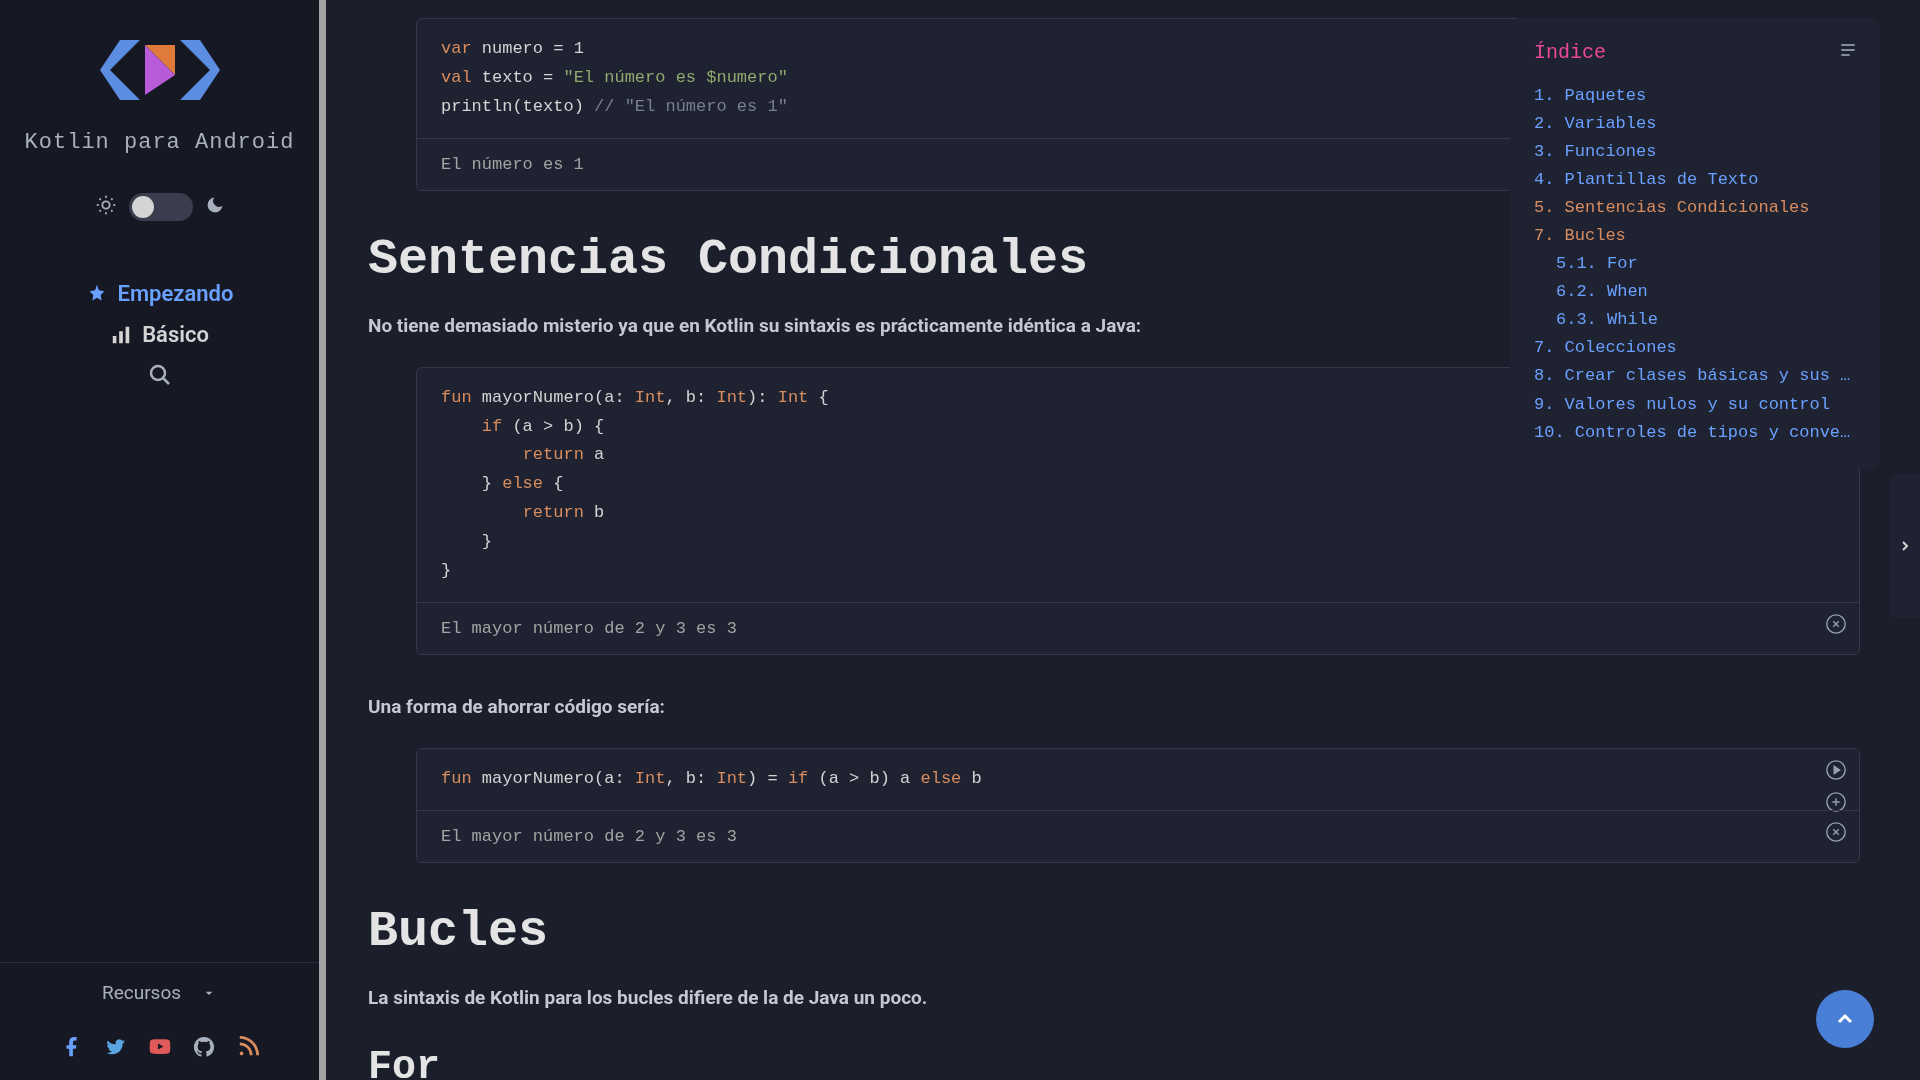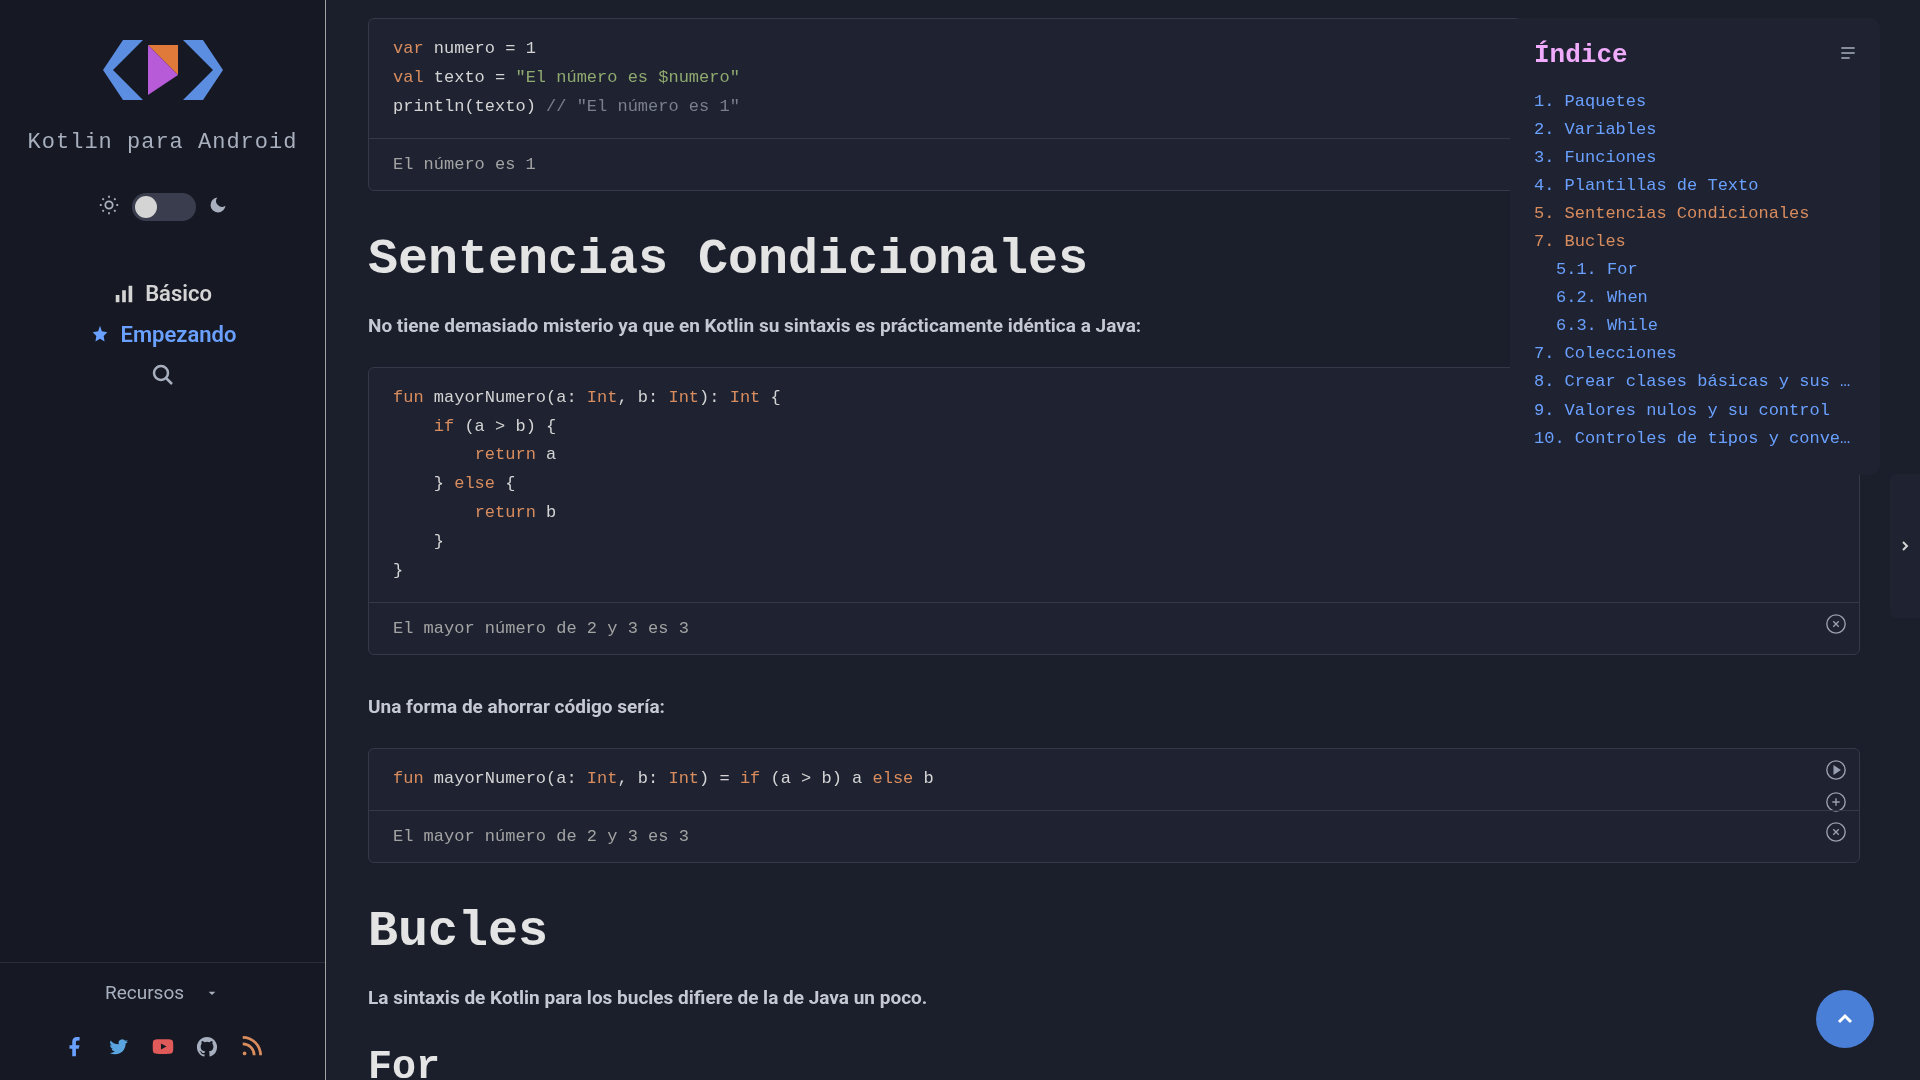--- a/index.html
+++ b/index.html
@@ -10,21 +10,21 @@
   width: 1920px;
   height: 1080px;
   overflow: hidden;
   display: flex;
 }
 .sidebar {
   width: 326px;
   background: #161823;
   display: flex;
   flex-direction: column;
-  border-right: 1px solid #a3a3a3;
+  border-right: 7px solid #a3a3a3;
   flex-shrink: 0;
 }
 .logo-area { padding: 30px 0 10px; text-align: center; }
 .logo { width: 120px; height: 80px; margin: 0 auto 20px; position: relative; }
 .logo svg { width: 100%; height: 100%; }
 .site-title {
   font-family: "Courier New", monospace;
   font-size: 22px;
   color: #a8b0bf;
   letter-spacing: 1px;
@@ -95,20 +95,21 @@
   padding: 18px 60px 0 42px;
   overflow: hidden;
   position: relative;
 }
 .code-block {
   background: #1f2331;
   border: 1px solid #343849;
   border-radius: 6px;
   margin-bottom: 40px;
   position: relative;
+  margin-left: 48px;
 }
 .code-header {
   padding: 16px 24px;
   font-family: "Courier New", monospace;
   font-size: 17px;
   line-height: 1.7;
 }
 .code-output {
   border-top: 1px solid #343849;
   padding: 16px 24px;
@@ -163,23 +164,23 @@
   padding: 22px 22px 22px 24px;
 }
 .toc-title-row {
   display: flex;
   justify-content: space-between;
   align-items: center;
   margin-bottom: 18px;
 }
 .toc-title {
   font-family: "Courier New", monospace;
-  font-size: 26px;
-  font-weight: bold;
-  color: #f0abfc;
+  font-size: 20px;
+  font-weight: normal;
+  color: #ec4899;
 }
 .toc-list {
   font-family: "Courier New", monospace;
   font-size: 17px;
   line-height: 1.65;
   color: #6aa0ff;
 }
 .toc-list .active { color: #d98c5e; }
 .toc-list .sub { padding-left: 22px; }
 .toc-list div {
@@ -238,31 +239,31 @@
     </span>
     <div class="toggle"></div>
     <span class="theme-icon">
       <svg viewBox="0 0 24 24" width="20" height="20" fill="currentColor">
           <path d="M21 12.8A9 9 0 1111.2 3a7 7 0 009.8 9.8z"></path>
         </svg>
     </span>
   </div>
 
   <nav class="nav-section">
+    <div class="nav-item active">
+      <svg viewBox="0 0 24 24" fill="currentColor">
+          <path d="M12 2l2 6 6 1-4 4 1 6-5-3-5 3 1-6-4-4 6-1z"></path>
+        </svg>
+      <span>Empezando</span>
+    </div>
     <div class="nav-item" style="color:#d4d4d4;">
       <svg viewBox="0 0 24 24" fill="currentColor">
           <path d="M3 13h4v8H3zM10 8h4v13h-4zM17 3h4v18h-4z"></path>
         </svg>
       <span>Básico</span>
-    </div>
-    <div class="nav-item active">
-      <svg viewBox="0 0 24 24" fill="currentColor">
-          <path d="M12 2l2 6 6 1-4 4 1 6-5-3-5 3 1-6-4-4 6-1z"></path>
-        </svg>
-      <span>Empezando</span>
     </div>
     <div class="search-row">
       <svg viewBox="0 0 24 24" fill="none" stroke="currentColor" stroke-width="2.5">
           <circle cx="10" cy="10" r="7"></circle>
           <path d="M21 21l-5.5-5.5"></path>
         </svg>
     </div>
   </nav>
 
   <div class="sidebar-footer">

